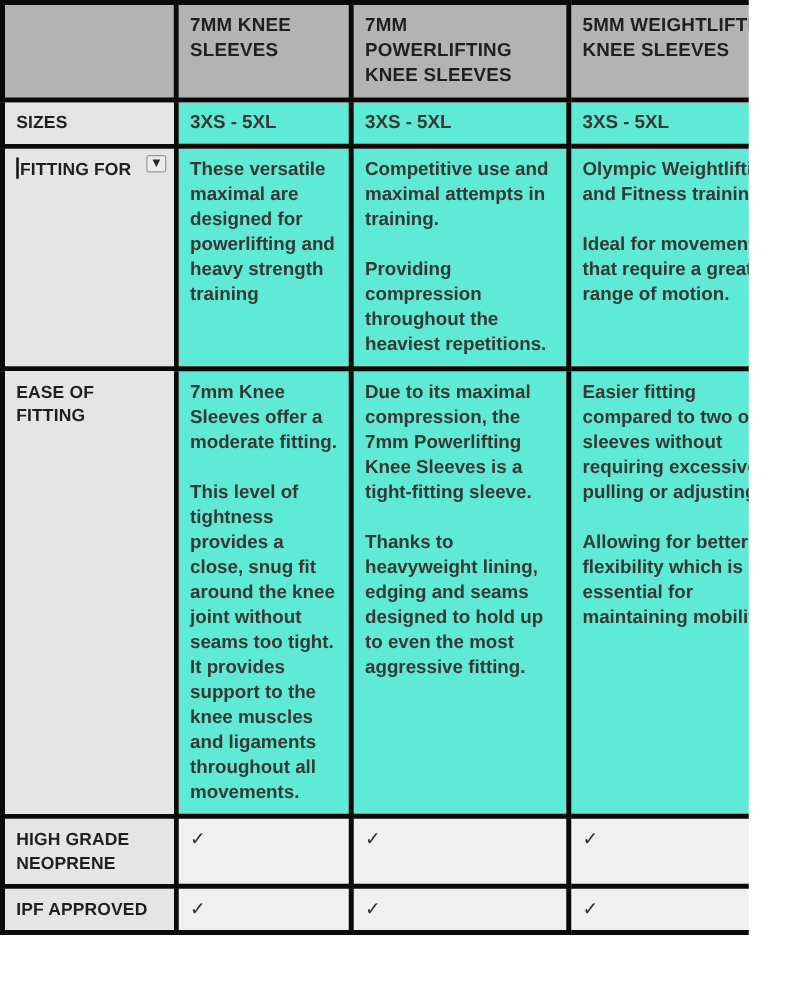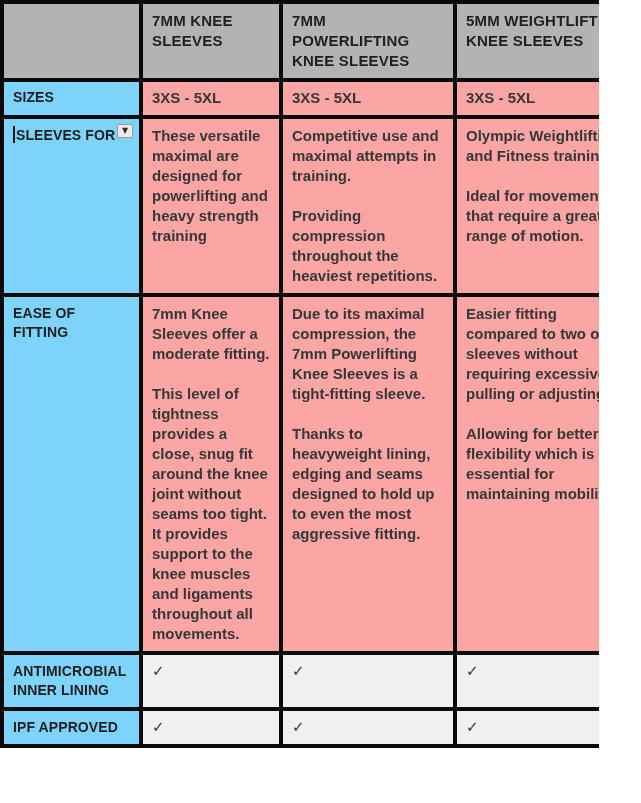--- a/index.html
+++ b/index.html
@@ -41,32 +41,32 @@
     color: #1f1f1f;
     font-size: 15px;
     font-weight: 700;
     line-height: 20px;
     letter-spacing: 0.2px;
     height: 54px;
   }
 
   
   td.label-cell {
-    background: #7dd3fc;
+    background: #e5e5e5;
     color: #1f1f1f;
     font-size: 14px;
     font-weight: 700;
     line-height: 19px;
     letter-spacing: 0.1px;
     position: relative;
   }
 
   
   td.value-cell {
-    background: #fca5a5;
+    background: #5eead4;
     color: #373737;
     font-size: 15px;
     font-weight: 700;
     line-height: 20px;
     white-space: pre-line;
   }
 
   td.check-cell {
     background: #f0f0f0;
     color: #333333;
@@ -138,21 +138,21 @@
     <tr class="r-sizes">
       <td class="label-cell">SIZES</td>
       <td class="value-cell">3XS - 5XL</td>
       <td class="value-cell">3XS - 5XL</td>
       <td class="value-cell">3XS - 5XL</td>
     </tr>
 
 
     <tr class="r-perfect">
       <td class="label-cell">
-        <span class="text-caret"></span><span>SLEEVES FOR</span>
+        <span class="text-caret"></span><span>FITTING FOR</span>
         <button class="dropdown-btn">▼</button>
       </td>
       <td class="value-cell">These versatile maximal are designed for powerlifting and heavy strength training</td>
       <td class="value-cell">Competitive use and maximal attempts in training.
 
 Providing compression throughout the heaviest repetitions.</td>
       <td class="value-cell">Olympic Weightlifting and Fitness training.
 
 Ideal for movements that require a greater range of motion.</td>
     </tr>
@@ -164,27 +164,27 @@
 This level of tightness provides a close, snug fit around the knee joint without seams too tight.
 It provides support to the knee muscles and ligaments throughout all movements.</td>
       <td class="value-cell">Due to its maximal compression, the 7mm Powerlifting Knee Sleeves is a tight-fitting sleeve.
 
 Thanks to heavyweight lining, edging and seams designed to hold up to even the most aggressive fitting.</td>
       <td class="value-cell">Easier fitting compared to two other sleeves without requiring excessive pulling or adjusting.
 
 Allowing for better flexibility which is essential for maintaining mobility.</td>
     </tr>
 
-
-    <tr class="r-antimicrobial">
-      <td class="label-cell">ANTIMICROBIAL INNER LINING</td>
+    <tr class="r-neoprene">
+      <td class="label-cell">HIGH GRADE NEOPRENE</td>
       <td class="check-cell">✓</td>
       <td class="check-cell">✓</td>
       <td class="check-cell">✓</td>
     </tr>
+
 
     <tr class="r-ipf">
       <td class="label-cell">IPF APPROVED</td>
       <td class="check-cell">✓</td>
       <td class="check-cell">✓</td>
       <td class="check-cell">✓</td>
     </tr>
   </tbody>
     </table>
 </div>

